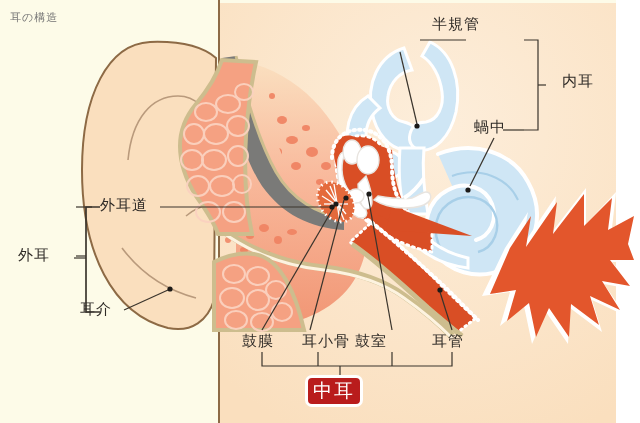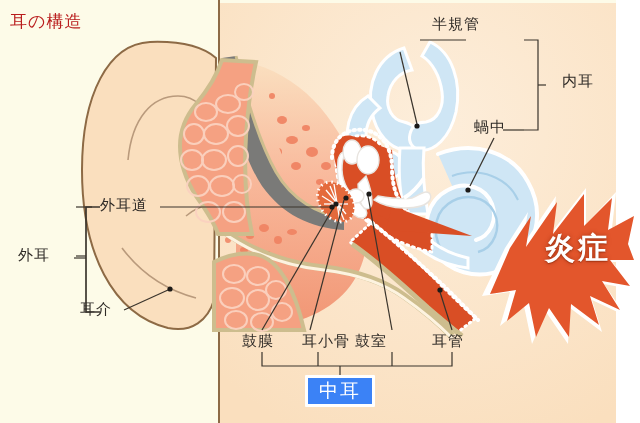--- a/index.html
+++ b/index.html
@@ -2,28 +2,28 @@
 <html><head>
 <meta charset="utf-8">
 <style>
   html,body{margin:0;padding:0;background:#ffffff;}
   body{width:640px;height:423px;overflow:hidden;
        font-family:"DejaVu Sans","Liberation Sans",sans-serif;}
   #stage{position:relative;width:640px;height:423px;background:#ffffff;}
   #art{position:absolute;left:0;top:0;width:640px;height:423px;}
   .lbl{position:absolute;color:#2e2a26;font-size:15px;letter-spacing:1px;
        white-space:nowrap;font-family:"DejaVu Sans","Liberation Sans",sans-serif;}
-  #title{left:10px;top:10px;font-size:17px;color:#b91c1c;letter-spacing:1px;}
+  #title{left:10px;top:10px;font-size:11px;color:#737373;letter-spacing:1px;}
   #burstText{position:absolute;left:522px;top:222px;width:112px;height:52px;
       display:flex;align-items:center;justify-content:center;
       color:#ffffff;font-size:30px;font-weight:bold;letter-spacing:3px;
       text-shadow:0 0 4px rgba(120,30,0,.55),0 1px 1px rgba(120,30,0,.5);
       pointer-events:none;}
-  #midBadge{position:absolute;left:305px;top:375px;width:70px;height:32px;
-      background:#3b82f6;border:3px solid #ffffff;border-radius:1px;
+  #midBadge{position:absolute;left:305px;top:375px;width:58px;height:32px;
+      background:#b91c1c;border:3px solid #ffffff;border-radius:7px;
       box-sizing:border-box;display:flex;align-items:center;justify-content:center;
       color:#ffffff;font-size:19px;letter-spacing:2px;}
 </style>
 </head>
 <body>
 
 <div id="stage">
 
   <svg id="art" viewBox="0 0 640 423">
     <defs>
@@ -322,15 +322,14 @@
   <div class="lbl" style="left:242px;top:332px;">鼓膜</div>
 
   <div class="lbl" style="left:302px;top:332px;">耳小骨</div>
 
   <div class="lbl" style="left:355px;top:332px;">鼓室</div>
 
   <div class="lbl" style="left:432px;top:332px;">耳管</div>
 
   <div id="midBadge">中耳</div>
 
-  <div id="burstText">炎症</div>
 
 </div>
 
 </body></html>

